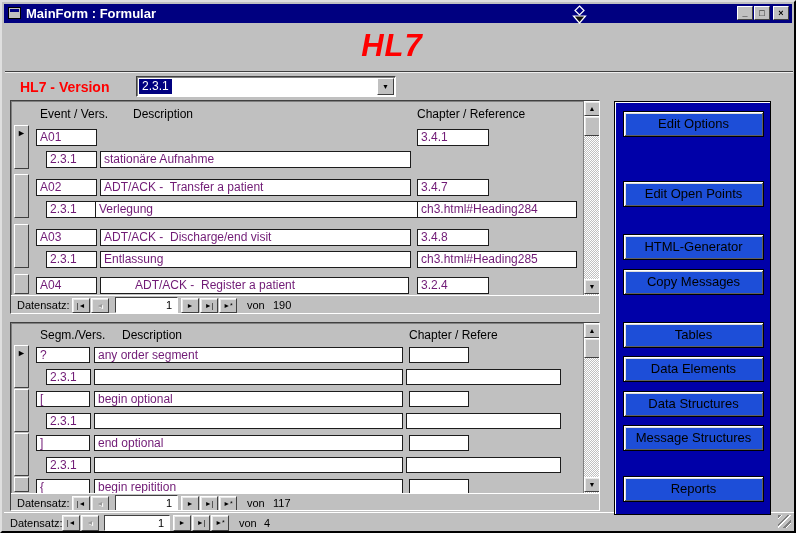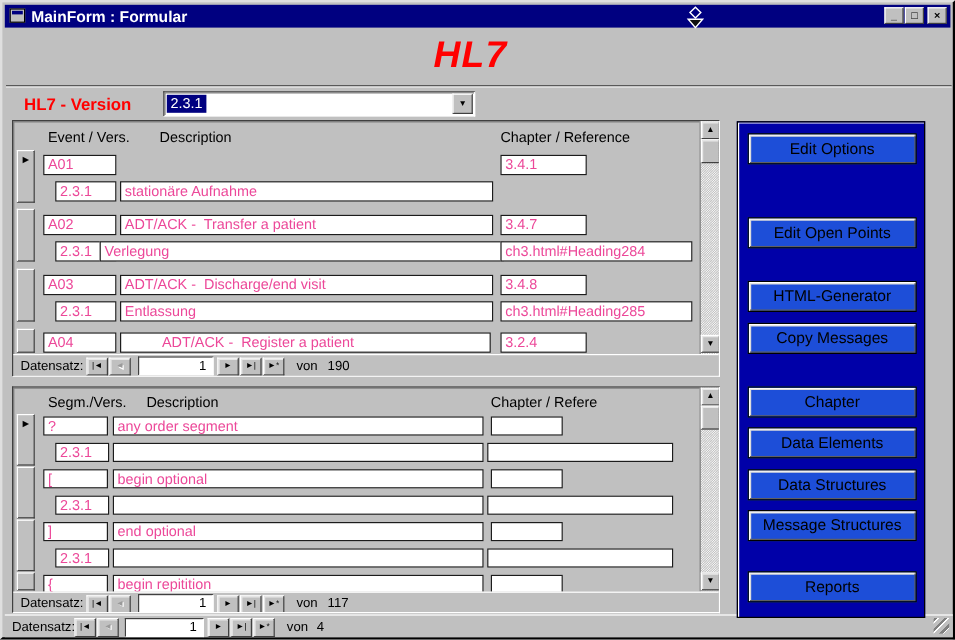--- a/index.html
+++ b/index.html
@@ -35,21 +35,21 @@
   .combo-sel { position:absolute; left:2px; top:2px; height:15px; line-height:15px;
     background:#000080; color:#fff; font-size:12px; padding:0 3px; }
   .combo-btn { position:absolute; right:1px; top:1px; width:17px; height:17px; background:#c0c0c0;
     border:1px solid; border-color:#fff #404040 #404040 #fff; font-size:7px; line-height:15px; text-align:center; padding:0; }
 
   
   .subform { position:absolute; background:#c0c0c0; overflow:hidden;
     border:1px solid; border-color:#404040 #fff #fff #404040; box-shadow:inset 1px 1px 0 #808080; }
   .collabel { position:absolute; font-size:12px; color:#000; white-space:pre; }
   .field { position:absolute; height:17px; background:#fff; border:1px solid #1c1c1c;
-    font-size:12px; line-height:14px; padding:0 3px; white-space:pre; overflow:hidden; color:#ec4899; }
+    font-size:12px; line-height:14px; padding:0 3px; white-space:pre; overflow:hidden; color:#701a75; }
   .sf2 .field { height:16px; }
   .selbox { position:absolute; left:3px; width:15px; background:#c0c0c0;
     border:1px solid; border-color:#fff #404040 #404040 #fff; }
   .curarrow { display:block; text-align:center; font-size:9px; line-height:14px; color:#000; }
 
   
   .scrollbar { position:absolute; width:16px; background-color:#c0c0c0;
     background-image:
       linear-gradient(45deg,#fff 25%,transparent 25%,transparent 75%,#fff 75%),
       linear-gradient(45deg,#fff 25%,transparent 25%,transparent 75%,#fff 75%);
@@ -123,21 +123,21 @@
     <div class="field" style="left:25px; top:28px; width:61px;">A01</div>
     <div class="field" style="left:406px; top:28px; width:72px;">3.4.1</div>
     <div class="field" style="left:35px; top:50px; width:51px;">2.3.1</div>
     <div class="field" style="left:89px; top:50px; width:311px;">stationäre Aufnahme</div>
 
     <div class="selbox" style="top:73px; height:44px;"></div>
     <div class="field" style="left:25px; top:78px; width:61px;">A02</div>
     <div class="field" style="left:89px; top:78px; width:311px;">ADT/ACK -  Transfer a patient</div>
     <div class="field" style="left:406px; top:78px; width:72px;">3.4.7</div>
     <div class="field" style="left:35px; top:100px; width:51px;">2.3.1</div>
-    <div class="field" style="left:72px; top:100px; width:337px;">Verlegung</div>
+    <div class="field" style="left:84px; top:100px; width:337px;">Verlegung</div>
     <div class="field" style="left:406px; top:100px; width:160px;">ch3.html#Heading284</div>
 
     <div class="selbox" style="top:123px; height:44px;"></div>
     <div class="field" style="left:25px; top:128px; width:61px;">A03</div>
     <div class="field" style="left:89px; top:128px; width:311px;">ADT/ACK -  Discharge/end visit</div>
     <div class="field" style="left:406px; top:128px; width:72px;">3.4.8</div>
     <div class="field" style="left:35px; top:150px; width:51px;">2.3.1</div>
     <div class="field" style="left:89px; top:150px; width:311px;">Entlassung</div>
     <div class="field" style="left:406px; top:150px; width:160px;">ch3.html#Heading285</div>
 
@@ -230,21 +230,21 @@
     <button class="navbtn" style="left:207px; top:2px; height:16px;">►*</button>
     <span class="nav-of" style="left:235px; top:4px;">von</span>
     <span class="nav-count" style="left:260px; top:4px;">4</span>
   </div>
 
   <div class="panel">
     <button class="pbtn" style="top:9px;">Edit Options</button>
     <button class="pbtn" style="top:79px;">Edit Open Points</button>
     <button class="pbtn" style="top:132px;">HTML-Generator</button>
     <button class="pbtn" style="top:167px;">Copy Messages</button>
-    <button class="pbtn" style="top:220px;">Chapter</button>
+    <button class="pbtn" style="top:220px;">Tables</button>
     <button class="pbtn" style="top:254px;">Data Elements</button>
     <button class="pbtn" style="top:289px;">Data Structures</button>
     <button class="pbtn" style="top:323px;">Message Structures</button>
     <button class="pbtn" style="top:374px;">Reports</button>
   </div>
 
   <div class="grip"></div>
 </div>
 
 </body></html>

